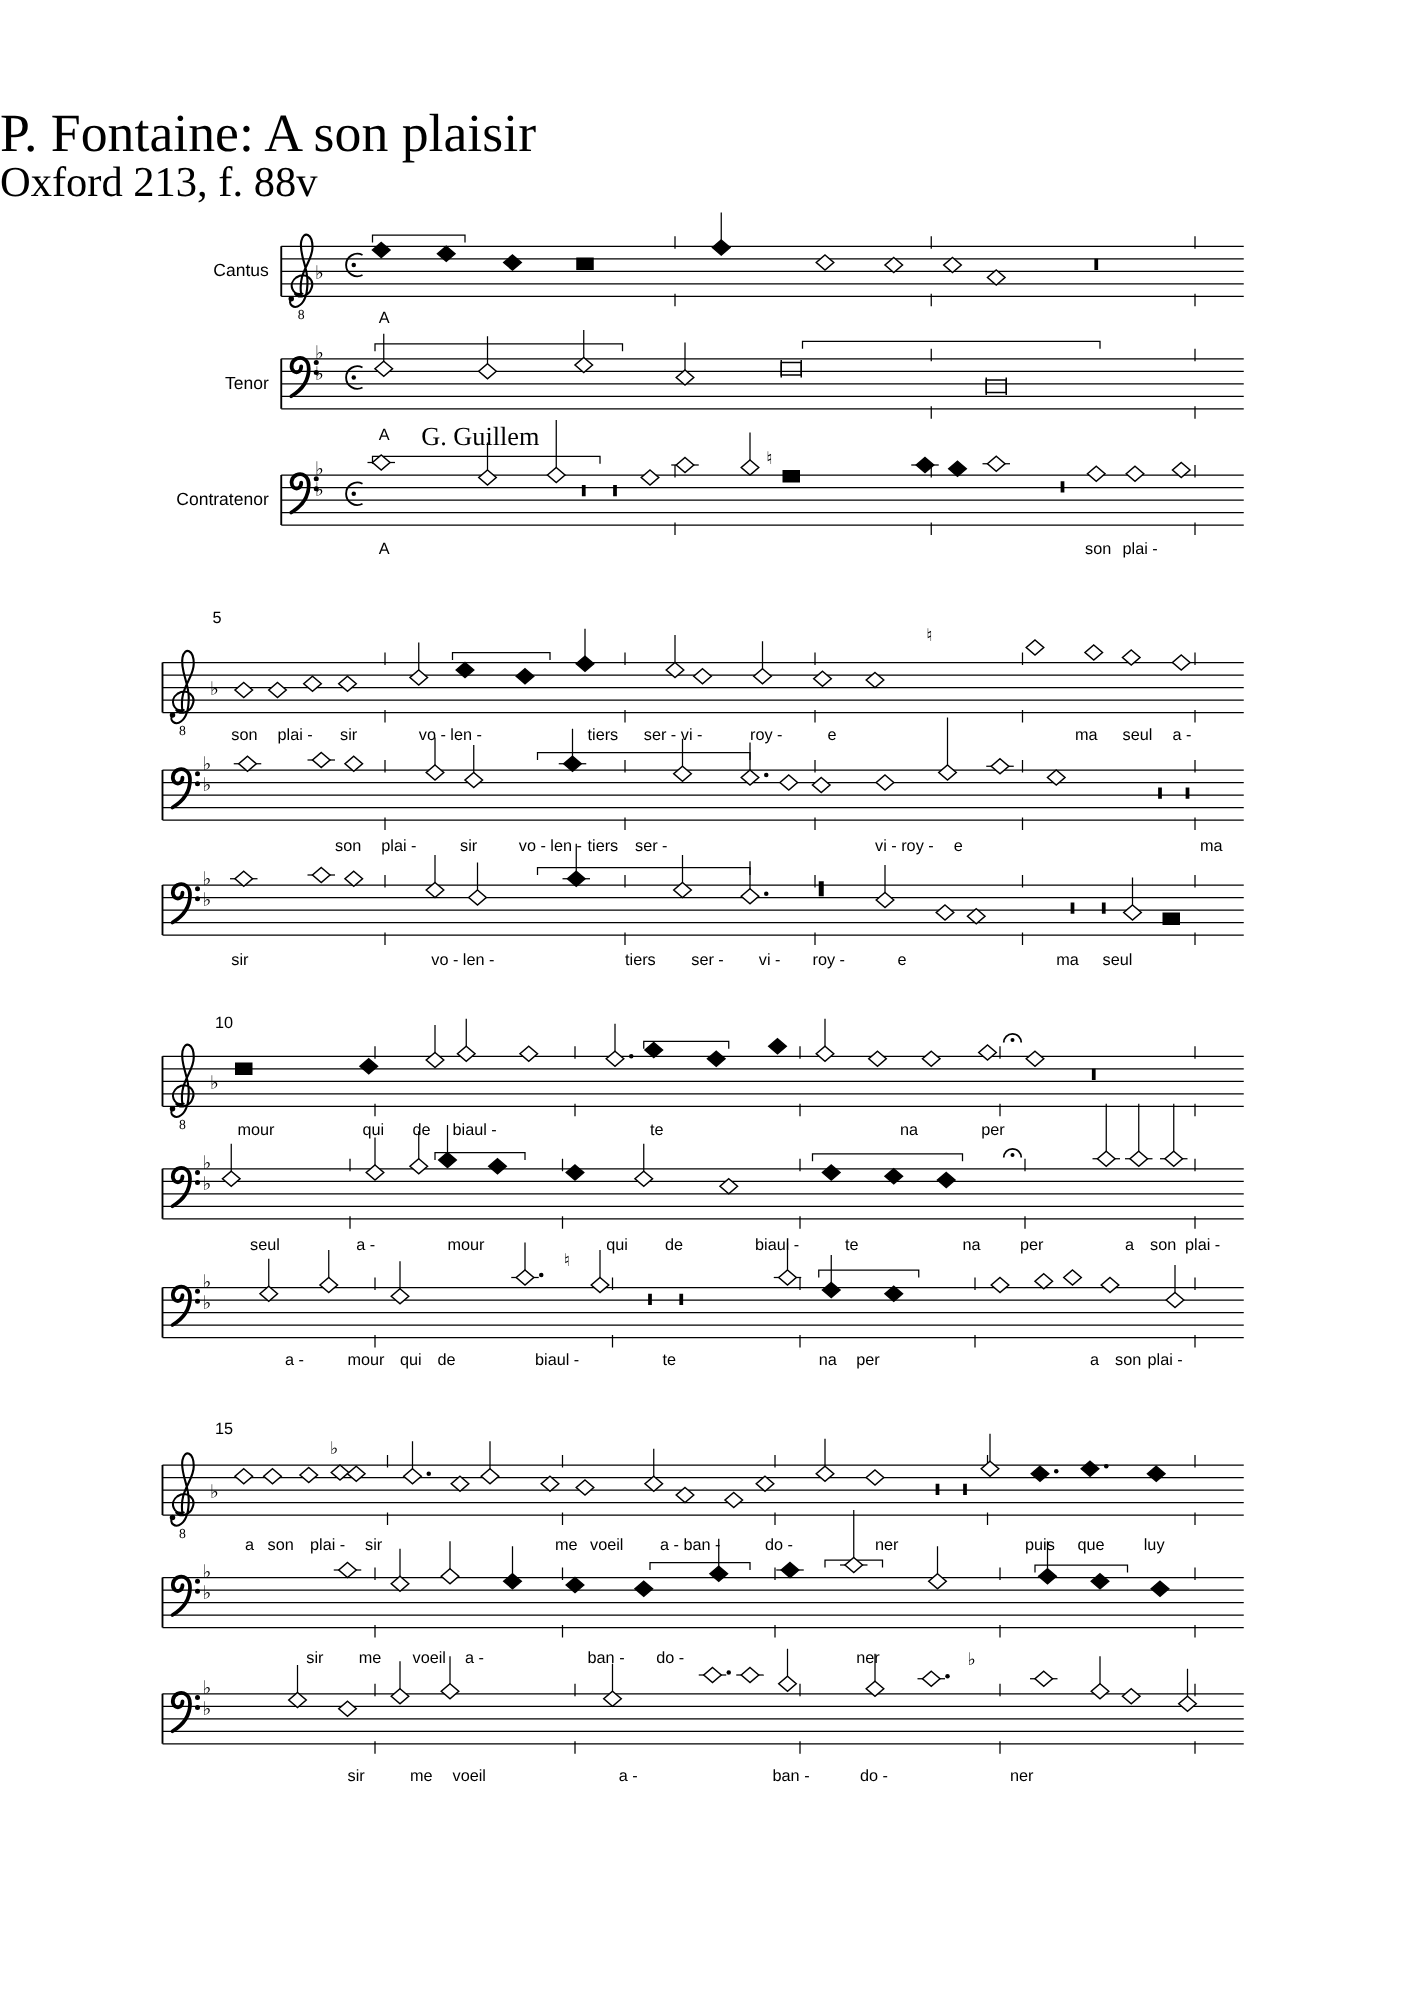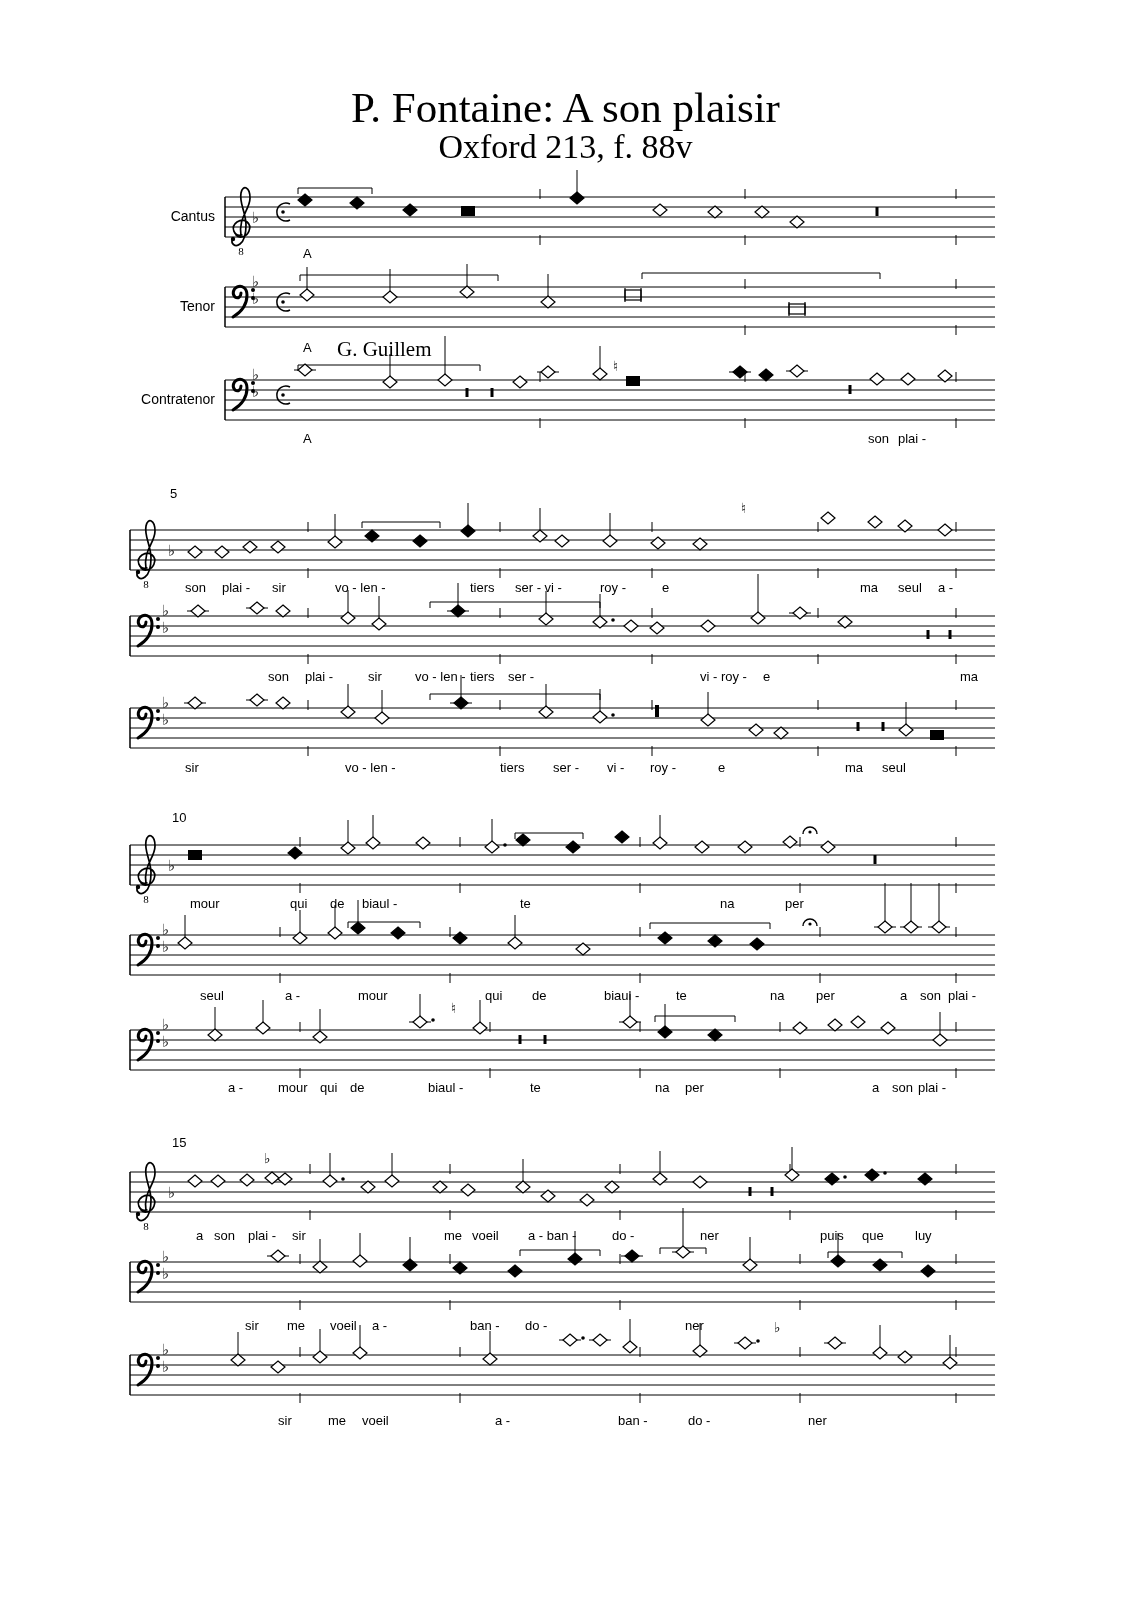--- a/index.html
+++ b/index.html
@@ -1,18 +1,18 @@
 <!DOCTYPE html>
 <html><head>
 <meta charset="utf-8">
 <style>
   html,body{margin:0;padding:0;background:#e8e8e8;}
   .page{position:relative;width:1131px;height:1600px;background:#ffffff;margin:0 auto;overflow:hidden;
         font-family:"Liberation Serif",serif;color:#000;}
-  header{position:absolute;top:86px;left:0;width:100%;text-align:center;pointer-events:none;}
+  header{position:absolute;top:86px;left:0;width:100%;text-align:left;pointer-events:none;}
   .title{font-size:43px;line-height:1.0;font-family:"Liberation Serif",serif;}
   .subtitle{font-size:34px;line-height:1.05;font-family:"Liberation Serif",serif;}
   svg#score{position:absolute;left:0;top:0;}
 </style>
 </head>
 <body>
 
 <div class="page">
   <svg id="score" width="1131" height="1600">
       <g>

